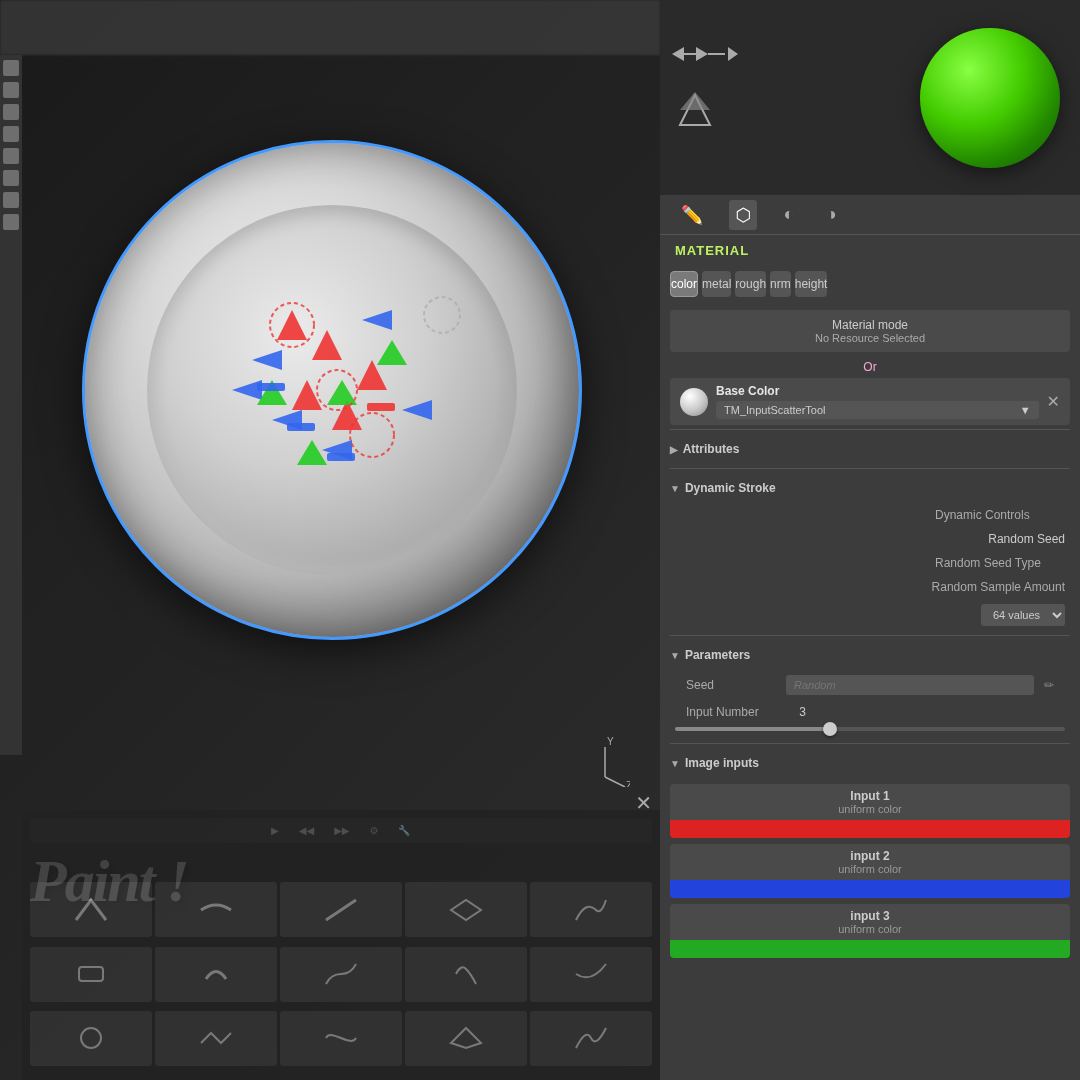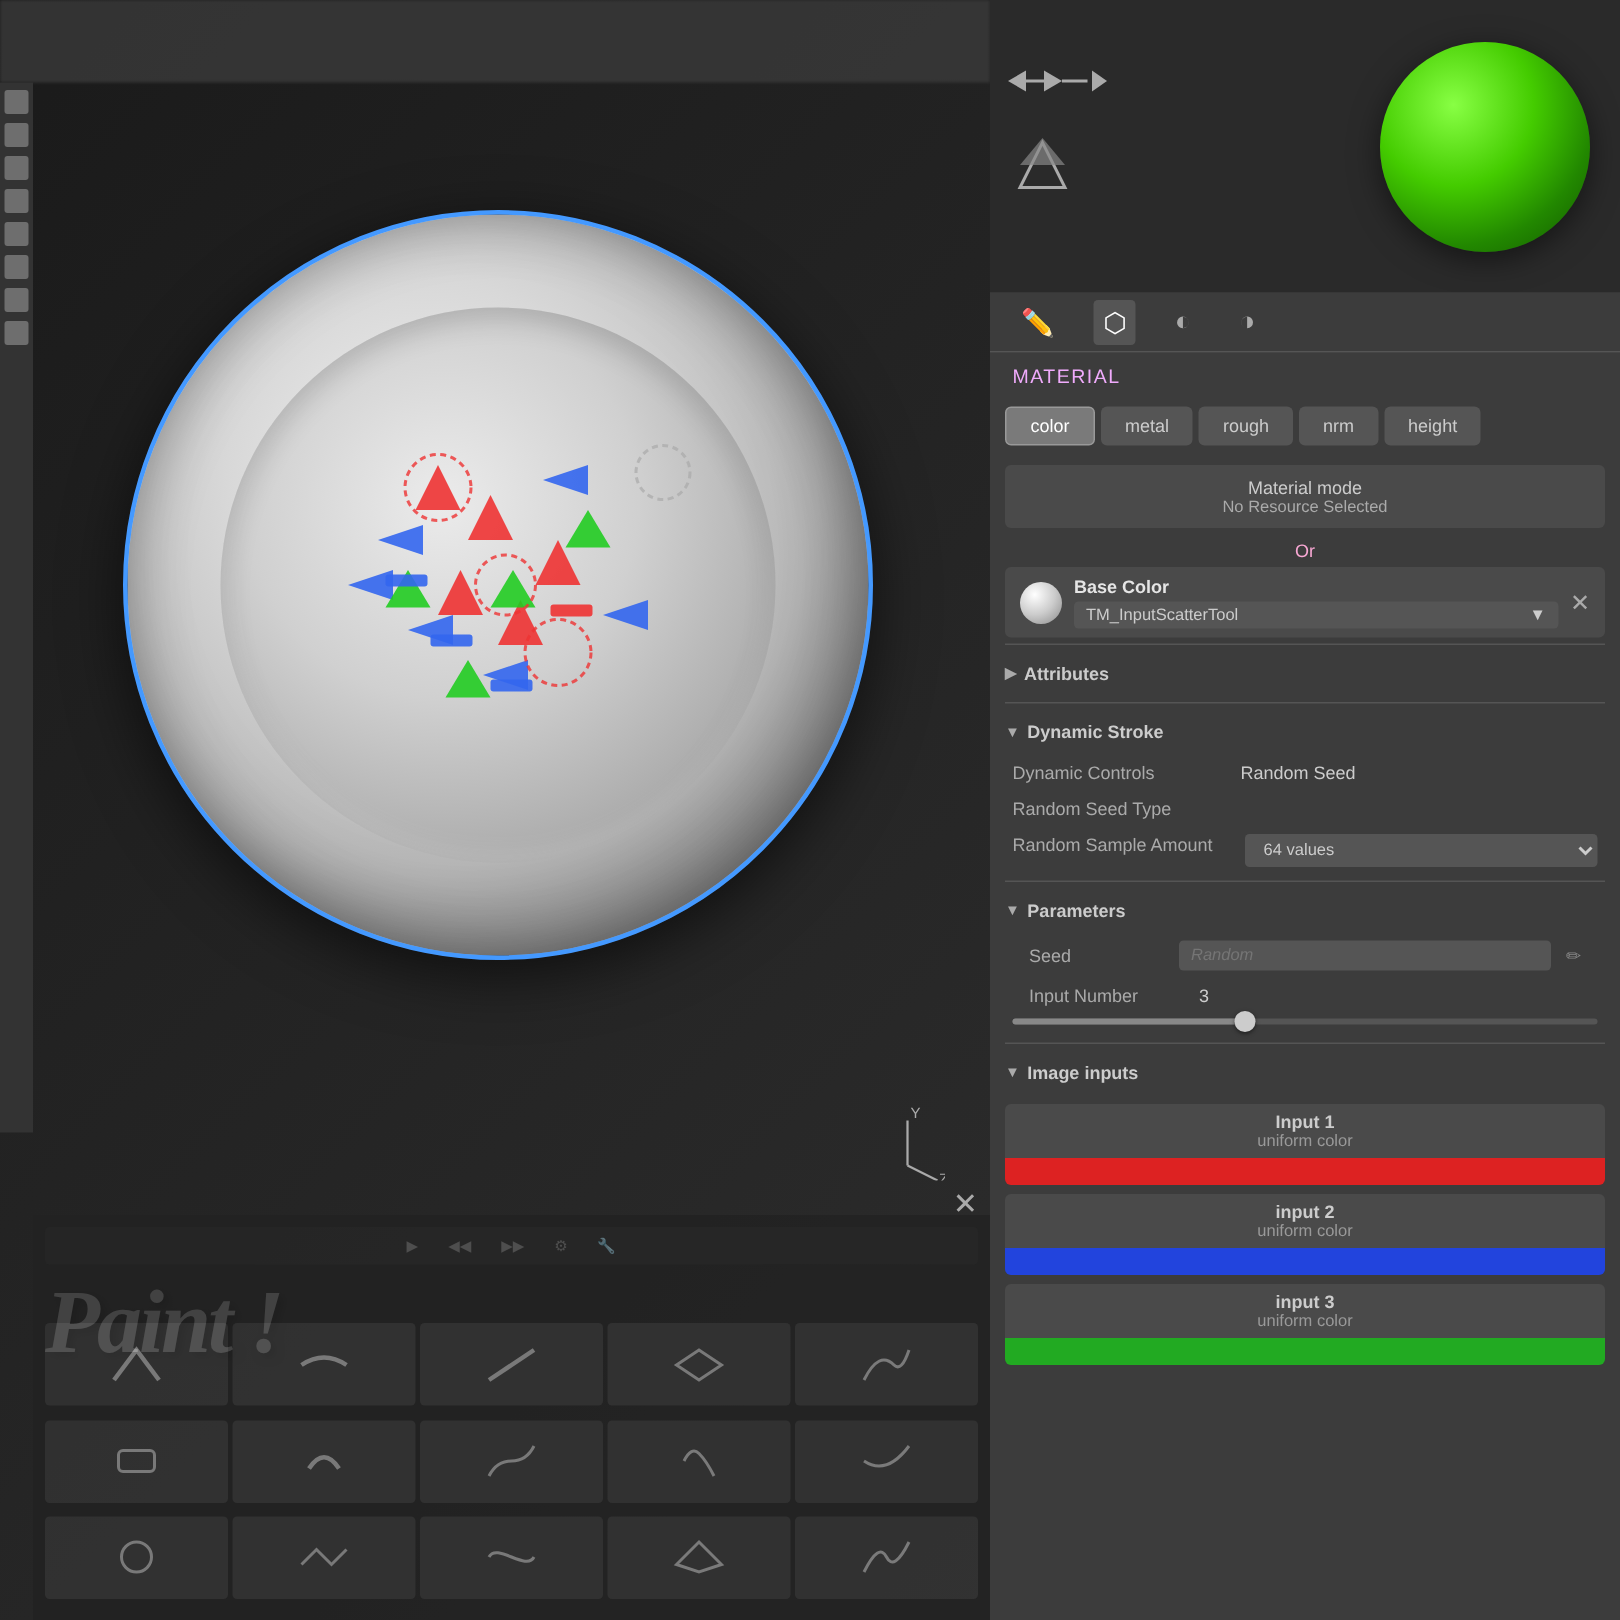--- a/index.html
+++ b/index.html
@@ -232,36 +232,36 @@
     
     #material-section {
       flex: 1;
       overflow-y: auto;
       padding: 0;
     }
 
     #material-header {
       background: #3c3c3c;
       padding: 8px 15px;
-      color: #f0abfc;
+      color: #bef264;
       font-size: 13px;
-      font-weight: normal;
+      font-weight: bold;
       letter-spacing: 1px;
     }
 
     
     #material-tabs {
       display: flex;
       background: #3c3c3c;
       padding: 5px 10px;
       gap: 4px;
     }
 
     .mat-tab {
-      padding: 5px 16px;
+      padding: 5px 0;
       border-radius: 4px;
       background: #555;
       color: #ccc;
       font-size: 12px;
       cursor: pointer;
       border: none;
     }
 
     .mat-tab.active {
       background: #7a7a7a;
@@ -364,23 +364,24 @@
       color: #aaa;
     }
 
     
     #dynamic-stroke-section {
       margin: 0 0;
     }
 
     .stroke-row {
       display: flex;
-      align-items: flex-start;
+      align-items: flex-end;
       padding: 5px 15px;
-      gap: 22px;
+      gap: 10px;
+      flex-direction: column;
     }
 
     .stroke-label {
       color: #aaa;
       font-size: 12px;
       min-width: 130px;
     }
 
     .stroke-value {
       color: #ccc;

